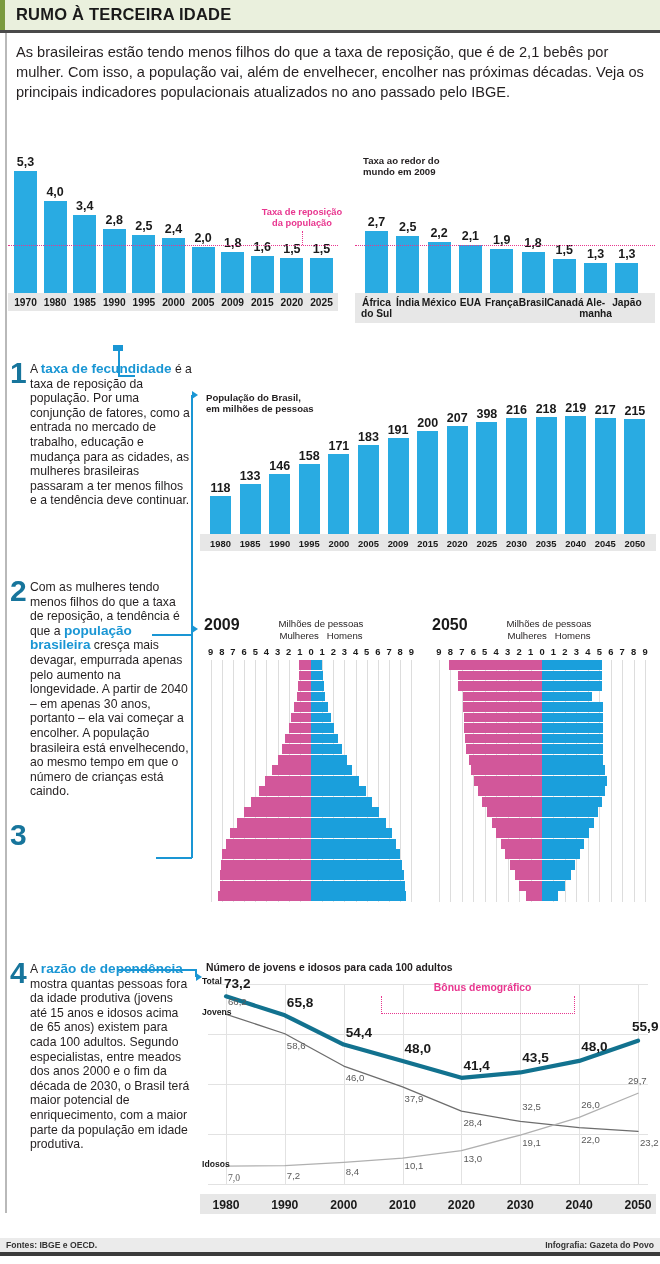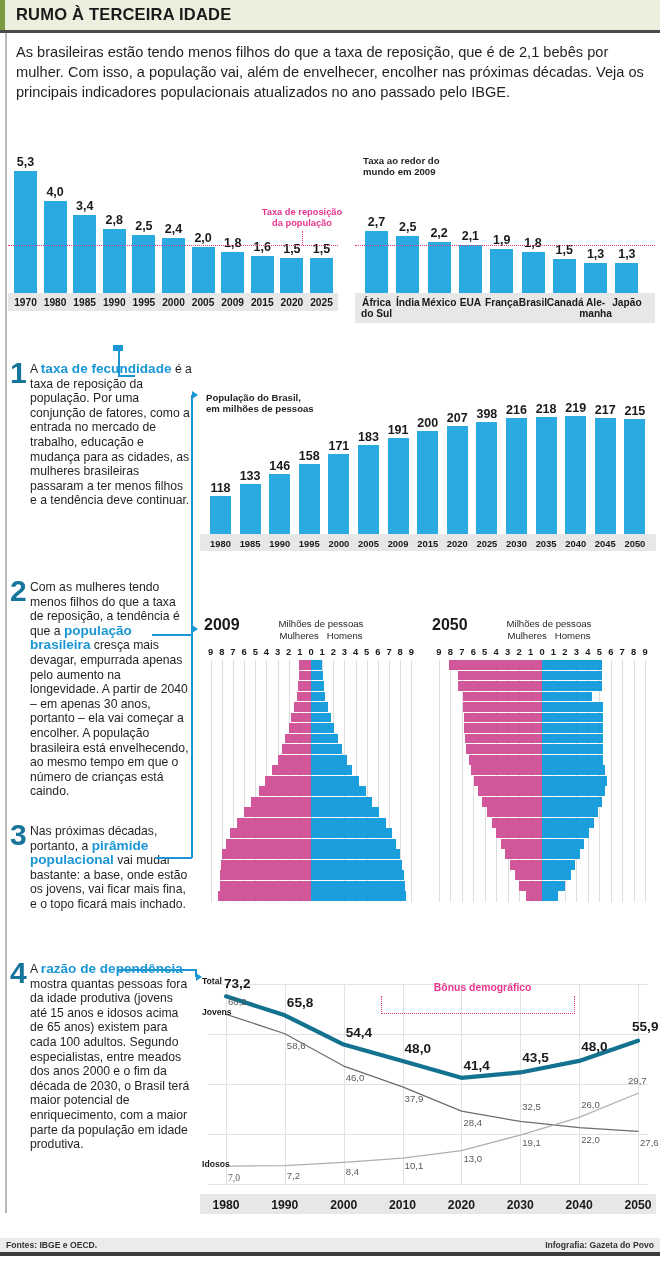--- a/index.html
+++ b/index.html
@@ -534,20 +534,21 @@
         <div class="pf" style="left: 91.0833px; width: 22.9167px;"></div>
         <div class="pm" style="left: 114px; width: 22.9167px;"></div>
       </div>
       <div class="prow" style="left: 0px; top: 275.478px; width: 228px; height: 9.82174px;">
         <div class="pf" style="left: 97.9583px; width: 16.0417px;"></div>
         <div class="pm" style="left: 114px; width: 16.0417px;"></div>
       </div>
     </div>
 
   <div id="chart-dependencia" style="position: absolute; left: 200px; top: 960px; width: 456px; height: 280px;">
+      <div class="chartnote" style="left: 6px; top: 2px; width: 360px; font-weight: bold; font-size: 10.4px;">Número de jovens e idosos para cada 100 adultos</div>
       <div class="lcgrid" style="left: 8px; top: 24px; width: 440px; height: 1px;"></div>
       <div class="lcgrid" style="left: 8px; top: 74px; width: 440px; height: 1px;"></div>
       <div class="lcgrid" style="left: 8px; top: 124px; width: 440px; height: 1px;"></div>
       <div class="lcgrid" style="left: 8px; top: 174px; width: 440px; height: 1px;"></div>
       <div class="lcgrid" style="left: 8px; top: 224px; width: 440px; height: 1px;"></div>
       <div class="lcgrid" style="left: 26px; top: 24px; width: 1px; height: 200px;"></div>
       <div class="lcgrid" style="left: 84.8571px; top: 24px; width: 1px; height: 200px;"></div>
       <div class="lcgrid" style="left: 143.714px; top: 24px; width: 1px; height: 200px;"></div>
       <div class="lcgrid" style="left: 202.571px; top: 24px; width: 1px; height: 200px;"></div>
       <div class="lcgrid" style="left: 261.429px; top: 24px; width: 1px; height: 200px;"></div>
@@ -567,21 +568,21 @@
       <div class="lclabel lbl-total" style="left: 322.286px; top: 90.4615px;">43,5</div>
       <div class="lclabel lbl-total" style="left: 381.143px; top: 78.9231px;">48,0</div>
       <div class="lclabel lbl-total" style="left: 432px; top: 58.6667px;">55,9</div>
       <div class="lclabel lbl-sm" style="left: 28px; top: 36.2564px;">66,2</div>
       <div class="lclabel lbl-sm" style="left: 86.8571px; top: 79.7436px;">58,6</div>
       <div class="lclabel lbl-sm" style="left: 145.714px; top: 112.051px;">46,0</div>
       <div class="lclabel lbl-sm" style="left: 204.571px; top: 132.821px;">37,9</div>
       <div class="lclabel lbl-sm" style="left: 263.429px; top: 157.179px;">28,4</div>
       <div class="lclabel lbl-sm" style="left: 322.286px; top: 141.436px;">32,5</div>
       <div class="lclabel lbl-sm" style="left: 381.143px; top: 173.59px;">22,0</div>
-      <div class="lclabel lbl-sm" style="left: 440px; top: 177.436px;">27,6</div>
+      <div class="lclabel lbl-sm" style="left: 440px; top: 177.436px;">23,2</div>
       <div class="lclabel lbl-sm" style="left: 28px; top: 212.051px; font-family: Liberation Serif, serif;">7,0</div>
       <div class="lclabel lbl-sm" style="left: 86.8571px; top: 209.538px;">7,2</div>
       <div class="lclabel lbl-sm" style="left: 145.714px; top: 206.462px;">8,4</div>
       <div class="lclabel lbl-sm" style="left: 204.571px; top: 200.103px;">10,1</div>
       <div class="lclabel lbl-sm" style="left: 263.429px; top: 192.667px;">13,0</div>
       <div class="lclabel lbl-sm" style="left: 322.286px; top: 177.026px;">19,1</div>
       <div class="lclabel lbl-sm" style="left: 381.143px; top: 139.333px;">26,0</div>
       <div class="lclabel lbl-sm" style="left: 428px; top: 115.231px;">29,7</div>
       <div class="lclabel lbl-side" style="left: 2px; top: 16.3077px;">Total</div>
       <div class="lclabel lbl-side" style="left: 2px; top: 47.2564px;">Jovens</div>
@@ -603,21 +604,20 @@
       <div class="numblock" style="left: 10px; top: 362px;">
         <div class="num">1</div>
         <div class="txt"><span>A </span><span class="hl">taxa de fecundidade</span><span> é a taxa de reposição da população. Por uma conjunção de fatores, como a entrada no mercado de trabalho, educação e mudança para as cidades, as mulheres brasileiras passaram a ter menos filhos e a tendência deve continuar.</span></div>
       </div>
       <div class="numblock" style="left: 10px; top: 580px;">
         <div class="num">2</div>
         <div class="txt"><span>Com as mulheres tendo menos filhos do que a taxa de reposição, a tendência é que a </span><span class="hl">população brasileira</span><span> cresça mais devagar, empurrada apenas pelo aumento na longevidade. A partir de 2040 – em apenas 30 anos, portanto – ela vai começar a encolher. A população brasileira está envelhecendo, ao mesmo tempo em que o número de crianças está caindo.</span></div>
       </div>
       <div class="numblock" style="left: 10px; top: 824px;">
         <div class="num">3</div>
-        <div class="txt"><span>Nas próximas décadas, portanto, a </span><span class="hl">pirâmide populacional</span><span> vai mudar bastante: a base, onde estão os jovens, vai ficar mais fina, e o topo ficará mais inchado.</span></div>
       </div>
       <div class="numblock" style="left: 10px; top: 962px;">
         <div class="num">4</div>
         <div class="txt"><span>A </span><span class="hl">razão de dependência</span><span> mostra quantas pessoas fora da idade produtiva (jovens até 15 anos e idosos acima de 65 anos) existem para cada 100 adultos. Segundo especialistas, entre meados dos anos 2000 e o fim da década de 2030, o Brasil terá maior potencial de enriquecimento, com a maior parte da população em idade produtiva.</span></div>
       </div>
     </div>
 
   <div class="conn" style="left:118px; top:349px; width:1.6px; height:26px;"></div>
   <div class="conn" style="left:118px; top:375px; width:17px; height:1.6px;"></div>
   <div class="arrowhead" style="left:113px; top:345px; border-left:none; border-right:6px solid #1a96d4; border-top:none; border-bottom:6px solid #1a96d4; width:10px;"></div>

